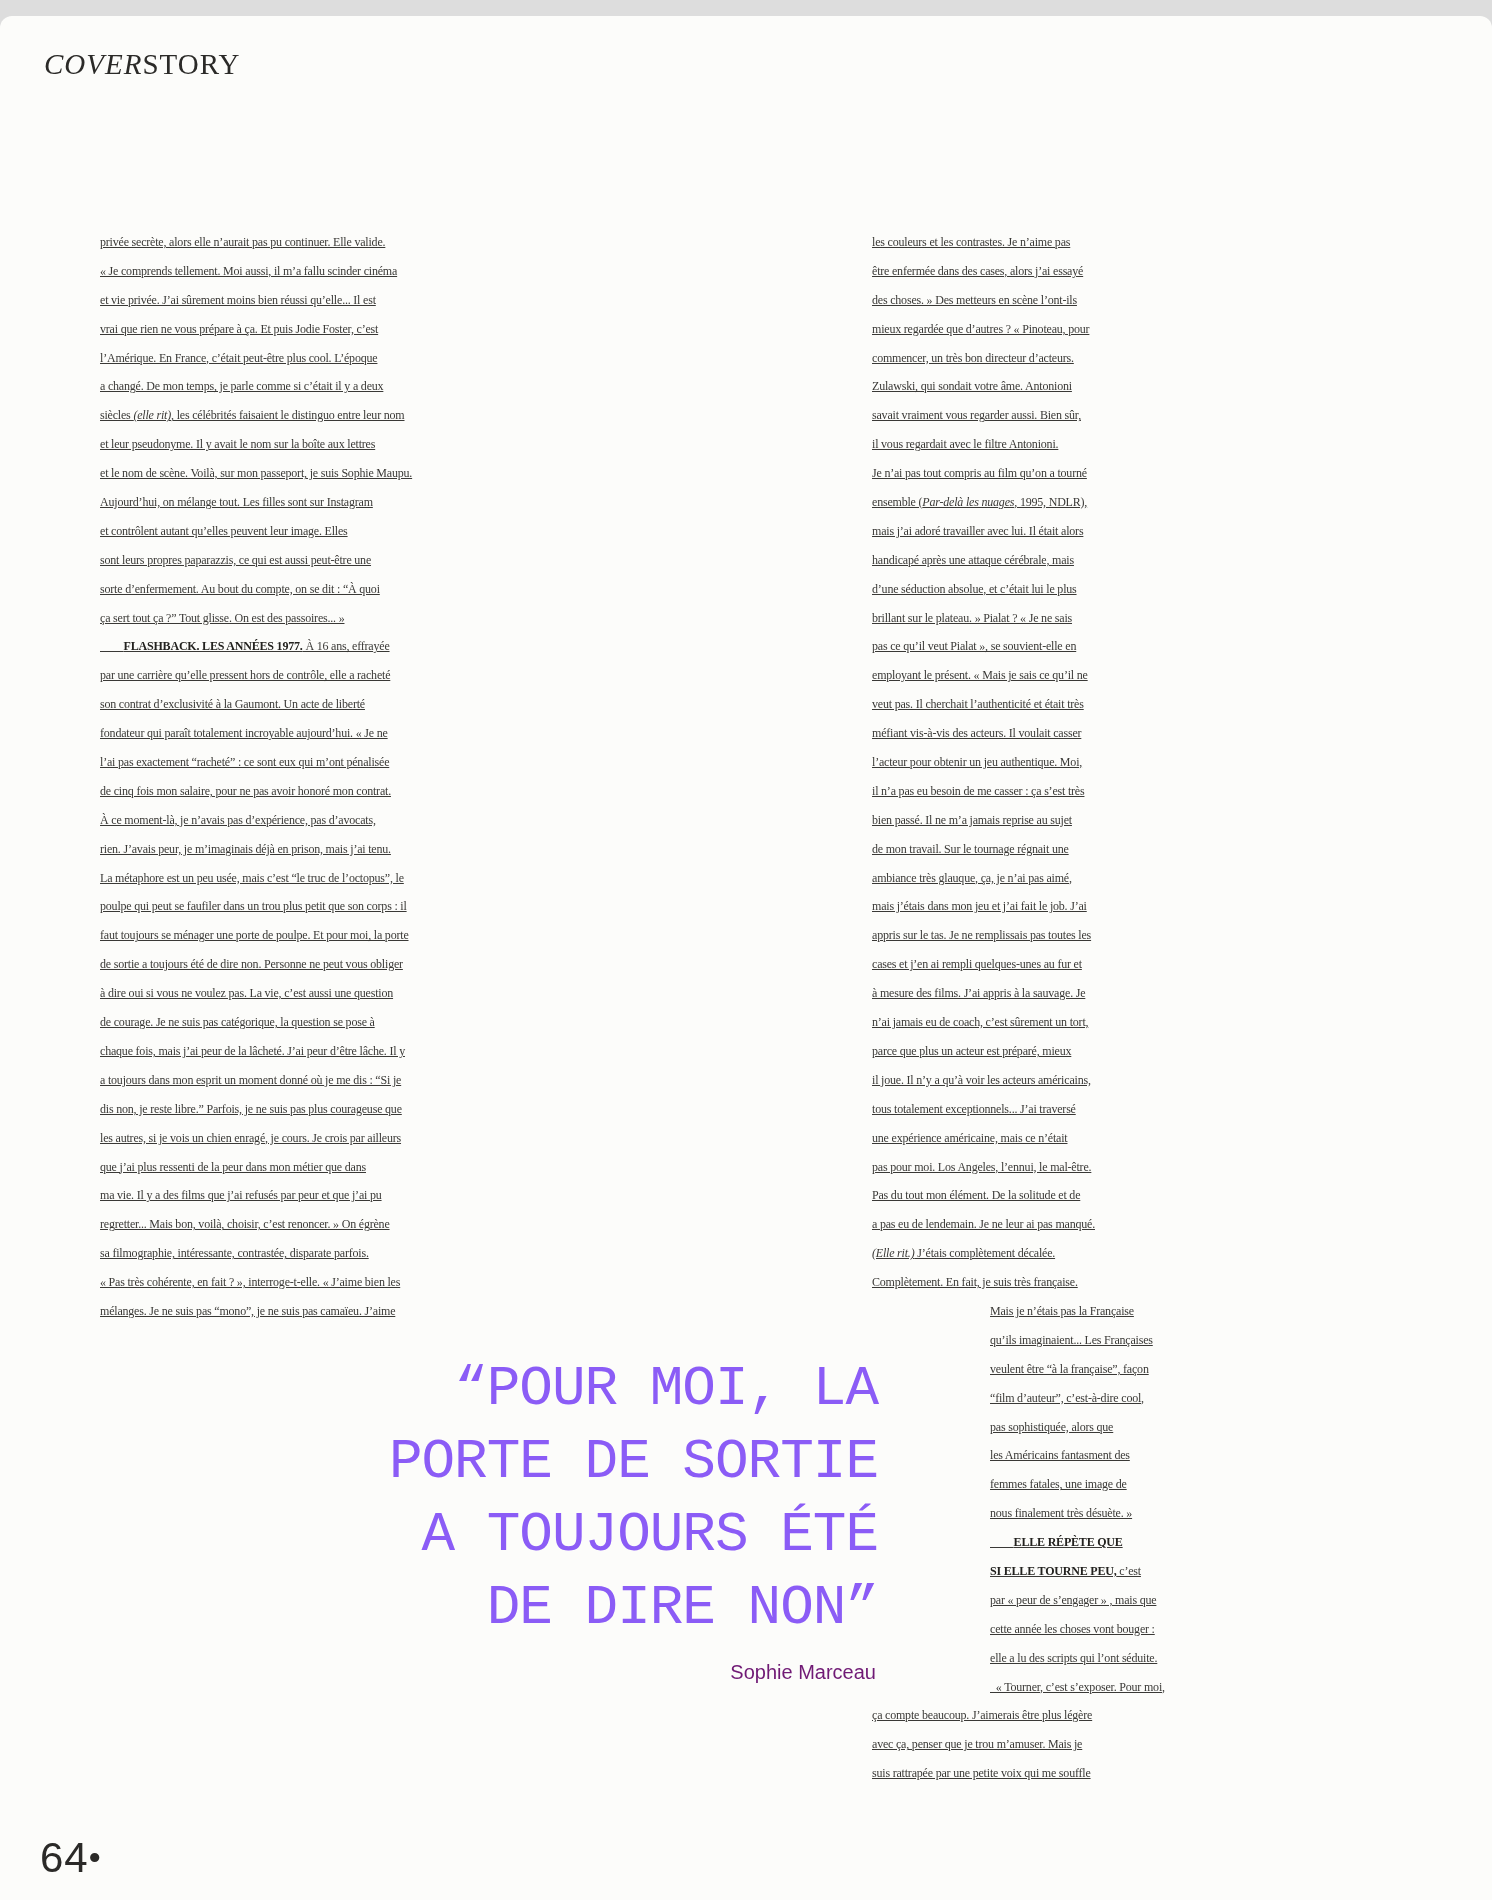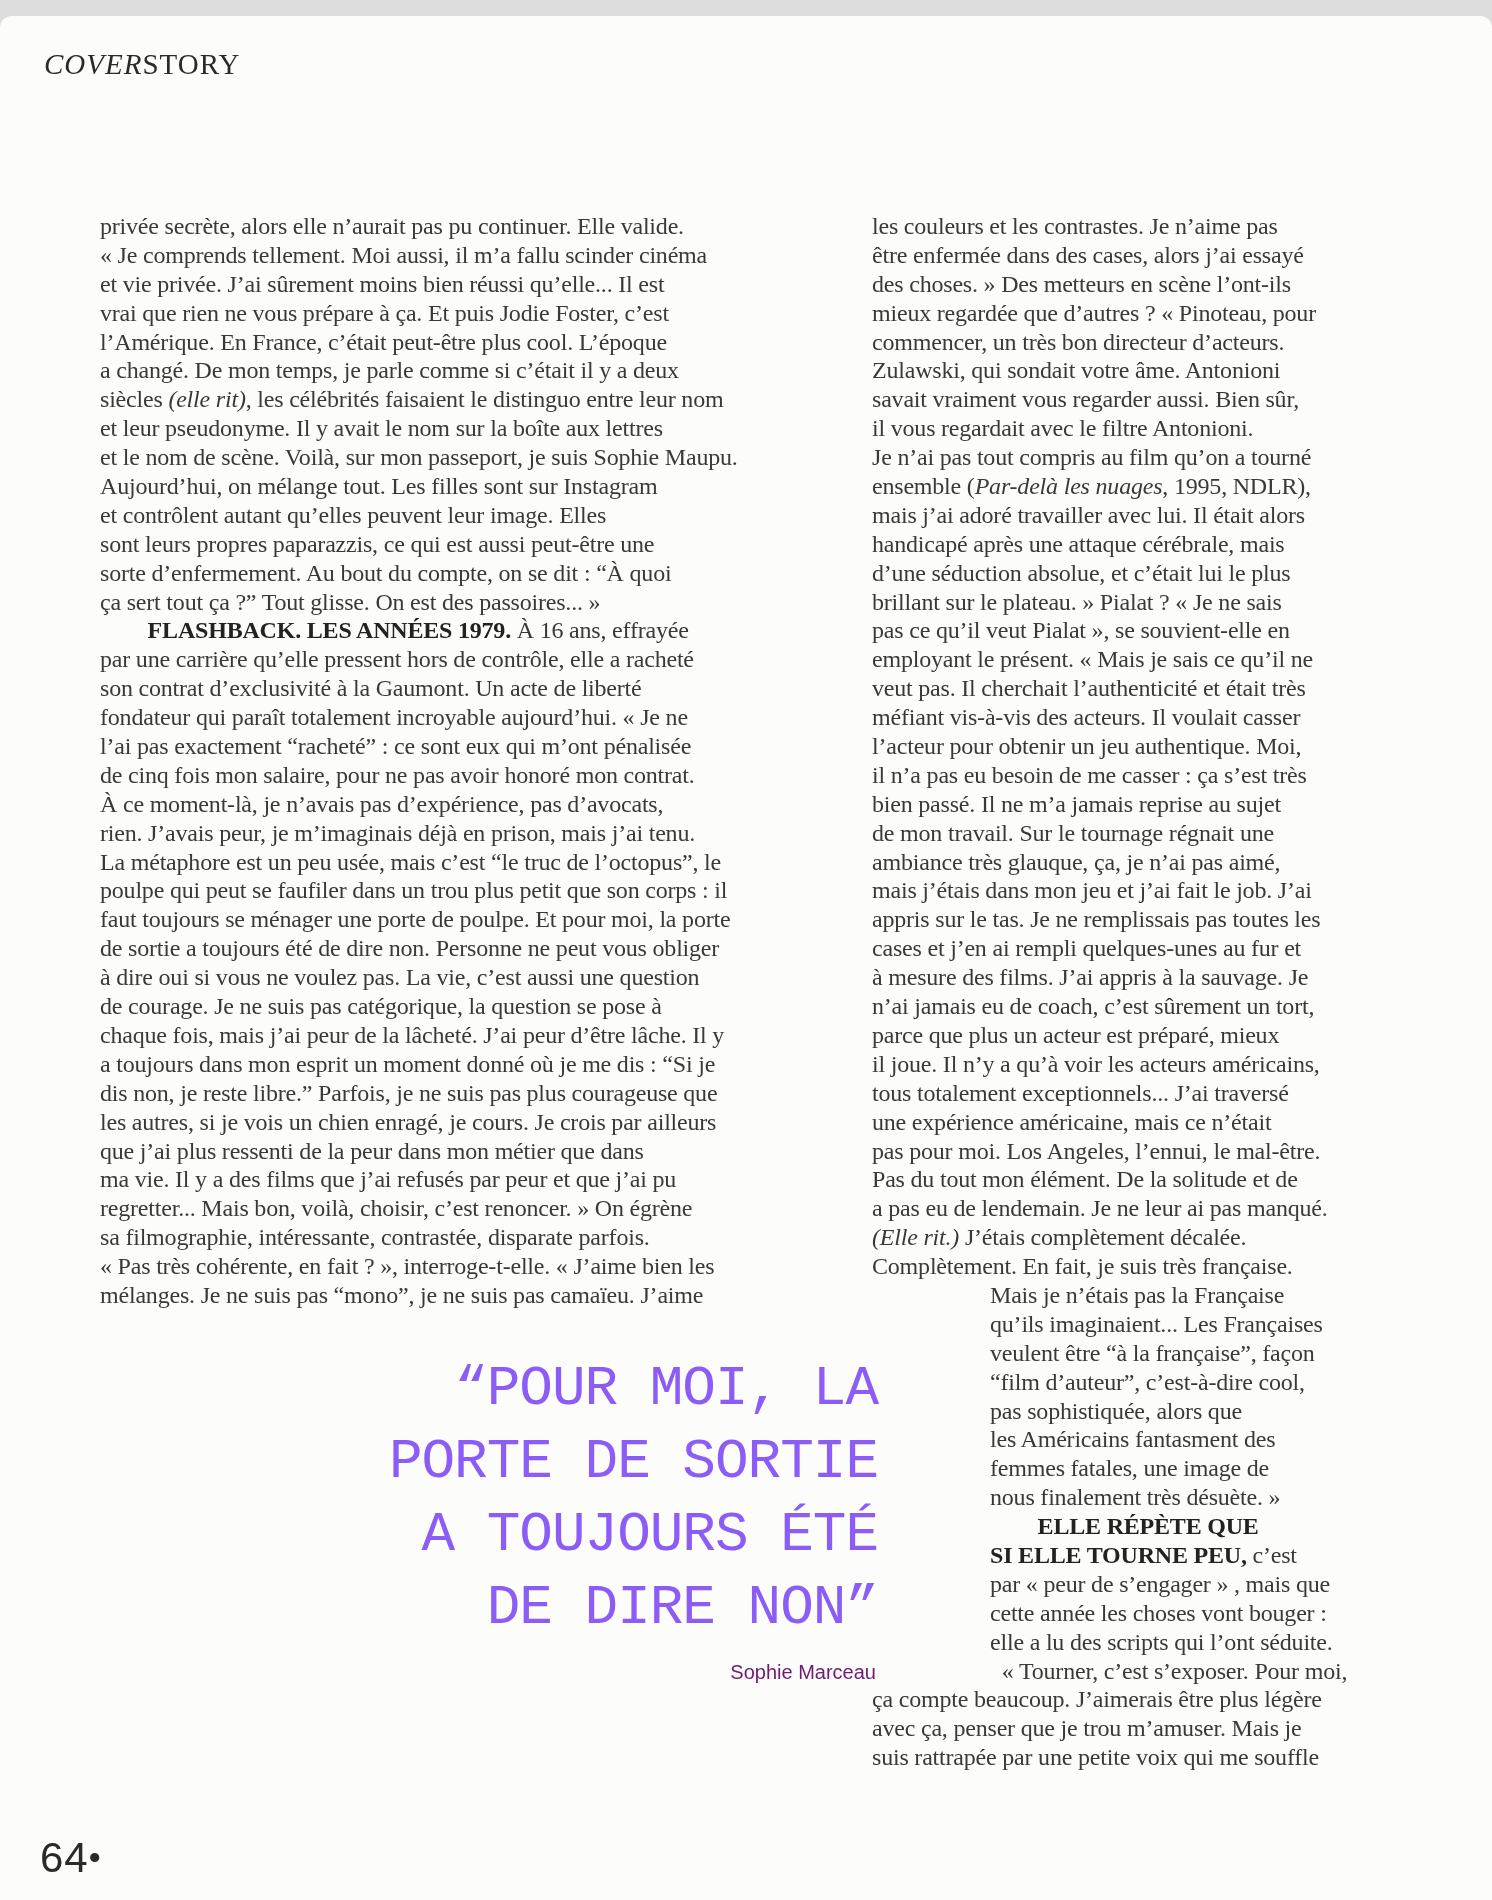--- a/index.html
+++ b/index.html
@@ -15,21 +15,21 @@
     border-radius:12px;
   }
   
   .hdr{
     position:absolute;left:44px;top:32px;
     font-size:29px;letter-spacing:1px;color:#2b2a28;
     white-space:pre;
   }
   .hdr .it{font-style:italic;}
   
-  .col{position:absolute;top:196px;font-size:24px;line-height:28.9px;letter-spacing:-0.2px;}
+  .col{position:absolute;top:212px;font-size:12px;line-height:28.9px;letter-spacing:-0.2px;text-decoration:underline;}
   .col-left{left:100px;width:606px;}
   .col-right{left:872px;width:480px;}
   .tl{white-space:pre;height:28.9px;}
   .tl b{font-weight:bold;color:#23221f;}
   .tl i{font-style:italic;}
   .indent-block .tl{padding-left:118px;}
   
   .pull-quote{
     position:absolute;top:1337px;right:614px;left:90px;
     text-align:right;
@@ -68,21 +68,21 @@
       <div class="tl">l’Amérique. En France, c’était peut-être plus cool. L’époque</div>
       <div class="tl">a changé. De mon temps, je parle comme si c’était il y a deux</div>
       <div class="tl">siècles <i>(elle rit)</i>, les célébrités faisaient le distinguo entre leur nom</div>
       <div class="tl">et leur pseudonyme. Il y avait le nom sur la boîte aux lettres</div>
       <div class="tl">et le nom de scène. Voilà, sur mon passeport, je suis Sophie Maupu.</div>
       <div class="tl">Aujourd’hui, on mélange tout. Les filles sont sur Instagram</div>
       <div class="tl">et contrôlent autant qu’elles peuvent leur image. Elles</div>
       <div class="tl">sont leurs propres paparazzis, ce qui est aussi peut-être une</div>
       <div class="tl">sorte d’enfermement. Au bout du compte, on se dit : “À quoi</div>
       <div class="tl">ça sert tout ça ?” Tout glisse. On est des passoires... »</div>
-      <div class="tl">  <b>FLASHBACK. LES ANNÉES 1979.</b> À 16 ans, effrayée</div>
+      <div class="tl">  <b>FLASHBACK. LES ANNÉES 1977.</b> À 16 ans, effrayée</div>
       <div class="tl">par une carrière qu’elle pressent hors de contrôle, elle a racheté</div>
       <div class="tl">son contrat d’exclusivité à la Gaumont. Un acte de liberté</div>
       <div class="tl">fondateur qui paraît totalement incroyable aujourd’hui. « Je ne</div>
       <div class="tl">l’ai pas exactement “racheté” : ce sont eux qui m’ont pénalisée</div>
       <div class="tl">de cinq fois mon salaire, pour ne pas avoir honoré mon contrat.</div>
       <div class="tl">À ce moment-là, je n’avais pas d’expérience, pas d’avocats,</div>
       <div class="tl">rien. J’avais peur, je m’imaginais déjà en prison, mais j’ai tenu.</div>
       <div class="tl">La métaphore est un peu usée, mais c’est “le truc de l’octopus”, le</div>
       <div class="tl">poulpe qui peut se faufiler dans un trou plus petit que son corps : il</div>
       <div class="tl">faut toujours se ménager une porte de poulpe. Et pour moi, la porte</div>

